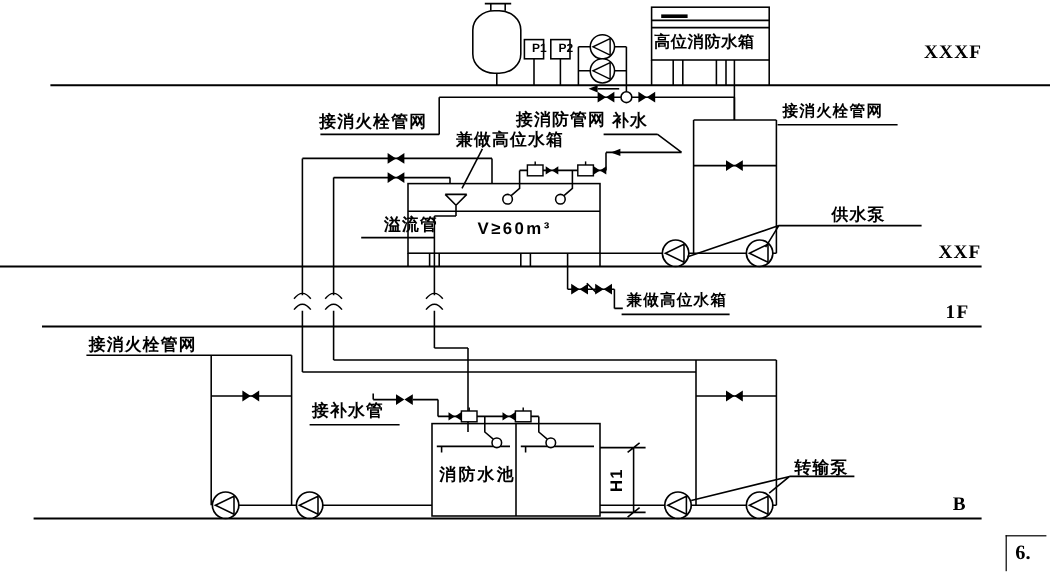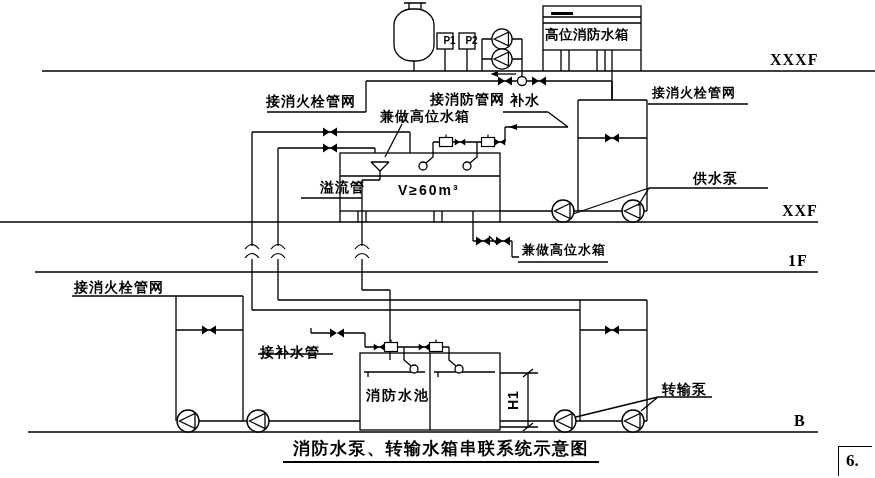--- a/index.html
+++ b/index.html
@@ -182,30 +182,29 @@
 <div class="lbl" style="left:266px;top:93px">接消火栓管网</div>
 <div class="lbl" style="left:430px;top:91px">接消防管网</div>
 <div class="lbl" style="left:380px;top:108px">兼做高位水箱</div>
 <div class="lbl" style="left:510px;top:92px">补水</div>
 <div class="lbl sm" style="left:652px;top:86px">接消火栓管网</div>
 <div class="lbl" style="left:320px;top:179px">溢流管</div>
 <div class="lbl" style="left:398px;top:182px;letter-spacing:2px">V≥60m³</div>
 <div class="lbl" style="left:693px;top:170px">供水泵</div>
 <div class="lbl sm" style="left:522px;top:243px">兼做高位水箱</div>
 <div class="lbl" style="left:74px;top:279px">接消火栓管网</div>
-<div class="lbl" style="left:260px;top:344px">接补水管</div>
+<div class="lbl" style="left:260px;top:334px">接补水管</div>
 <div class="lbl" style="left:366px;top:387px;letter-spacing:2px">消防水池</div>
 <div class="lbl" style="left:662px;top:381px">转输泵</div>
 <div class="lbl rot" style="left:498px;top:392px;width:30px;text-align:center;font-weight:700">H1</div>
 
 <div class="tanklbl" style="left:545px;top:28px;width:94px">高位消防水箱</div>
 <div class="gauge" style="left:437px;top:36px">P1</div>
 <div class="gauge" style="left:459px;top:36px">P2</div>
 
-<div class="flr" style="left:770px;top:52px">XXXF</div>
+<div class="flr" style="left:770px;top:36px">XXXF</div>
 <div class="flr" style="left:782px;top:203px">XXF</div>
 <div class="flr" style="left:788px;top:253px">1F</div>
 <div class="flr" style="left:794px;top:413px">B</div>
 
-<div class="ttl">消防水泵、转输水箱串联系统示意图</div>
 <div class="box-num">6.</div>
 
 </div>
 
 </body></html>

